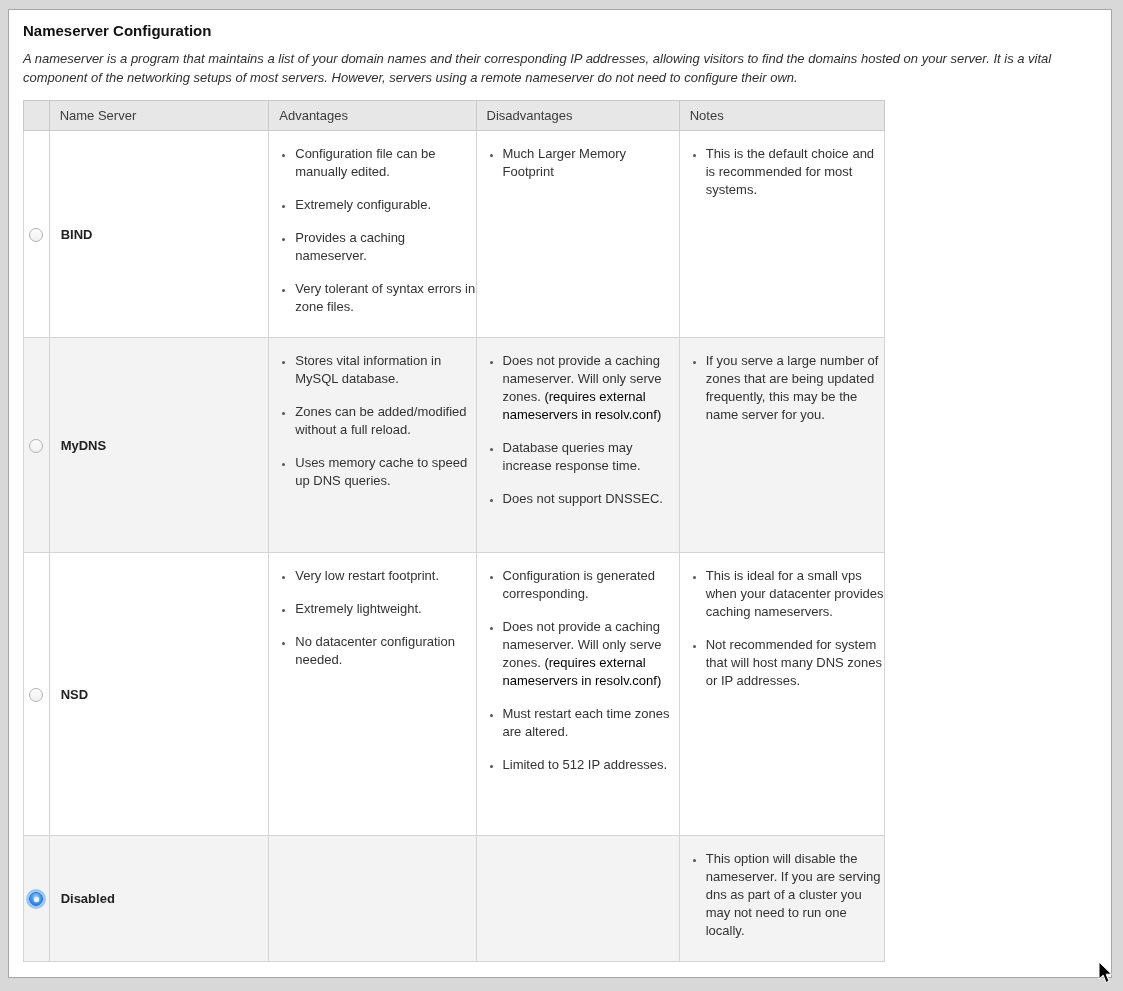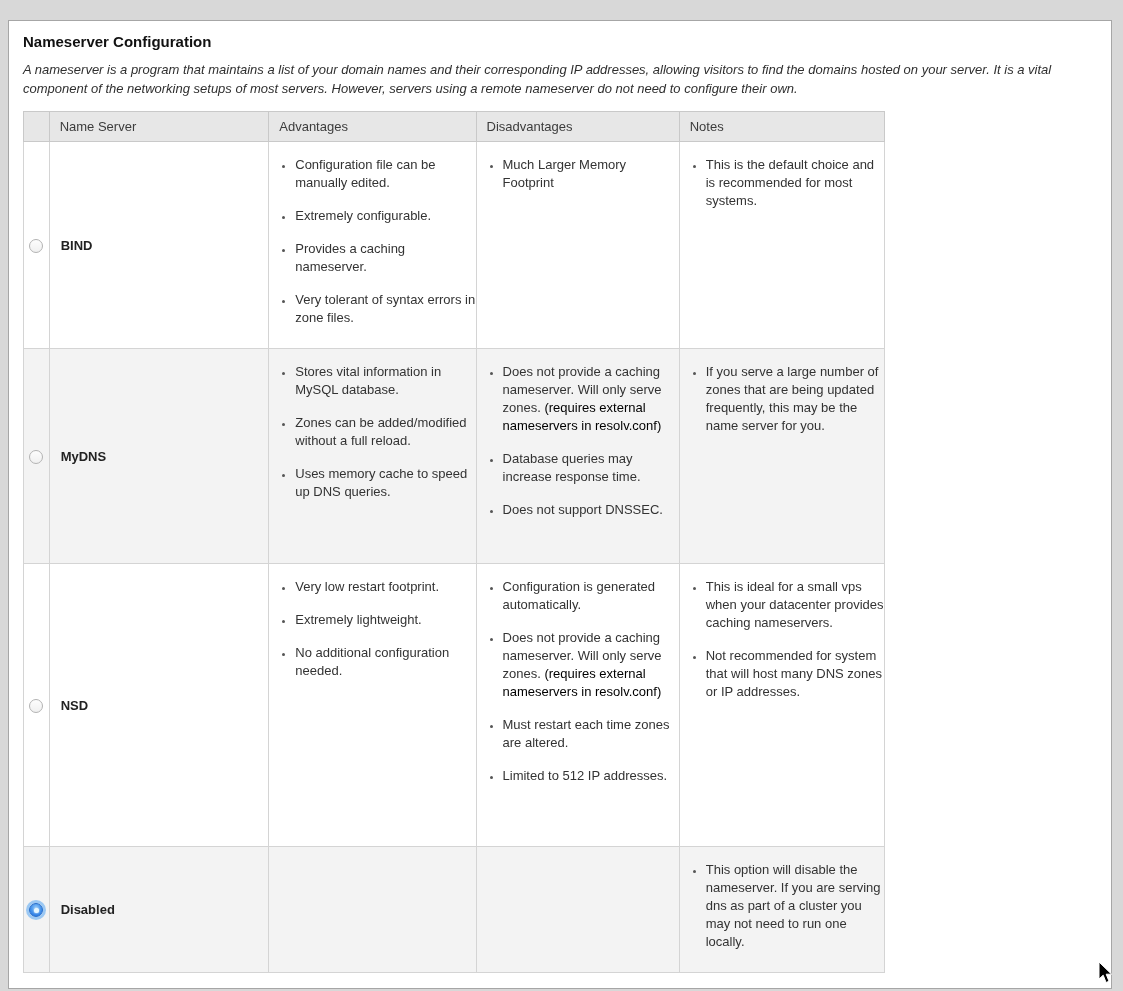--- a/index.html
+++ b/index.html
@@ -6,21 +6,21 @@
   html, body {
     width: 1123px; height: 991px;
     background: #d8d8d8;
     font-family: "Liberation Sans", "DejaVu Sans", sans-serif;
     font-size: 13px;
     color: #333;
     overflow: hidden;
   }
   .panel {
     position: absolute;
-    left: 8px; top: 20px;
+    left: 8px; top: 9px;
     width: 1104px; height: 969px;
     background: #ffffff;
     border: 1px solid #a6a6a6;
     padding: 12px 14px;
   }
   h1.page-title {
     font-size: 15px;
     font-weight: bold;
     color: #111;
     line-height: 18px;
@@ -184,26 +184,26 @@
             </ul>
           </td>
         </tr>
         <tr>
           <td class="radio-cell"><span class="radio" role="radio" aria-checked="false"></span></td>
           <td class="name-cell">NSD</td>
           <td class="list-cell col-adv">
             <ul>
               <li>Very low restart footprint.</li>
               <li>Extremely lightweight.</li>
-              <li>No additional configuration needed.</li>
+              <li>No datacenter configuration needed.</li>
             </ul>
           </td>
           <td class="list-cell col-dis">
             <ul>
-              <li>Configuration is generated automatically.</li>
+              <li>Configuration is generated corresponding.</li>
               <li>Does not provide a caching nameserver. Will only serve zones. <a class="cell-link">(requires external nameservers in resolv.conf)</a></li>
               <li>Must restart each time zones are altered.</li>
               <li>Limited to 512 IP addresses.</li>
             </ul>
           </td>
           <td class="list-cell col-notes">
             <ul>
               <li>This is ideal for a small vps when your datacenter provides caching nameservers.</li>
               <li>Not recommended for system that will host many DNS zones or IP addresses.</li>
             </ul>

